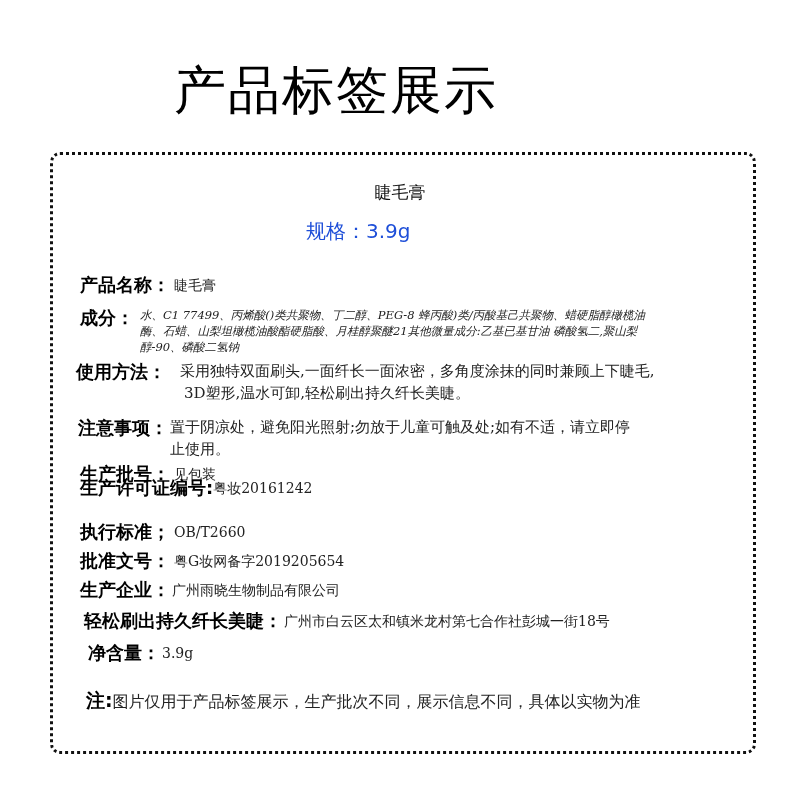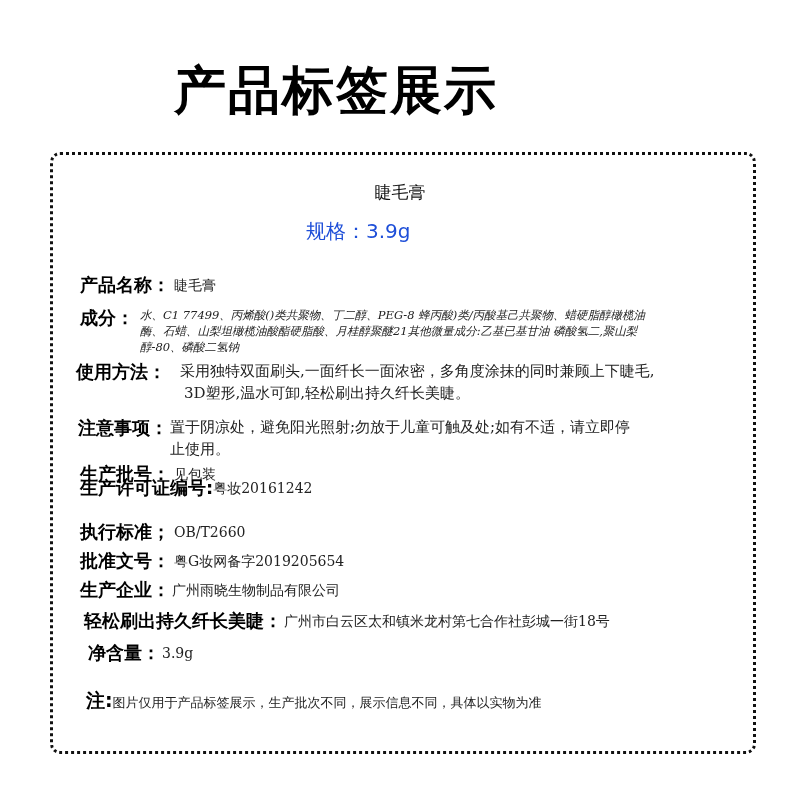--- a/index.html
+++ b/index.html
@@ -1,34 +1,34 @@
 <!DOCTYPE html>
 <html><head>
   <meta charset="utf-8">
   <style>
     html, body { margin: 0; padding: 0; background: #ffffff; }
     body { width: 800px; height: 800px; position: relative; overflow: hidden;
            font-family: "DejaVu Sans", "Liberation Sans", sans-serif; color: #111; }
     .page-title { position: absolute; left: 0; top: 58px; width: 672px; text-align: center;
-                  font-size: 52px; font-weight: bold; letter-spacing: 2px; color: #000; line-height: 64px; }
+                  font-size: 52px; font-weight: normal; letter-spacing: 2px; color: #000; line-height: 64px; }
     .label-box { position: absolute; left: 50px; top: 152px; width: 706px; height: 602px;
                  border: 3px dotted #111; border-radius: 10px; box-sizing: border-box; }
     .prod-name { position: absolute; left: 0; top: 180px; width: 800px; text-align: center;
                  font-size: 17px; color: #111; line-height: 24px; }
     .spec { position: absolute; left: 306px; top: 217px; font-size: 20px; color: #1d4ed8; line-height: 28px; }
     .row { position: absolute; left: 80px; display: flex; align-items: flex-start; }
     .lbl { font-weight: bold; font-size: 18px; color: #000; white-space: nowrap; line-height: 24px; }
     .val { font-family: "DejaVu Serif", "Liberation Serif", serif; font-size: 14px; color: #222;
            line-height: 24px; white-space: nowrap; }
     .val-wrap { font-family: "DejaVu Serif", "Liberation Serif", serif; color: #222; }
     .small { font-size: 11.5px; line-height: 16px; font-style: italic; }
     .mid { font-size: 15px; line-height: 22px; }
     .note { position: absolute; left: 86px; top: 688px; display: flex; align-items: baseline; }
     .note .lbl { font-size: 19px; }
-    .note .val { font-size: 13px; }
+    .note .val { font-size: 16px; }
   </style>
 </head>
 <body>
 
 <div class="page-title">产品标签展示</div>
 
 <div class="label-box"></div>
 
 <div class="prod-name">睫毛膏</div>
 <div class="spec">规格：3.9g</div>
@@ -36,21 +36,21 @@
 <div class="row" style="top:273px">
   <span class="lbl">产品名称：</span>
   <span class="val" style="margin-left:4px">睫毛膏</span>
 </div>
 
 <div class="row" style="top:306px">
   <span class="lbl" style="width:60px">成分：</span>
   <div class="val-wrap small" style="margin-left:0px;margin-top:1px">
     <div>水、C1 77499、丙烯酸()类共聚物、丁二醇、PEG-8 蜂丙酸)类/丙酸基己共聚物、蜡硬脂醇橄榄油</div>
     <div>酶、石蜡、山梨坦橄榄油酸酯硬脂酸、月桂醇聚醚21其他微量成分:乙基已基甘油 磷酸氢二,聚山梨</div>
-    <div>醇-80、磷酸二氢钠</div>
+    <div>醇-90、磷酸二氢钠</div>
   </div>
 </div>
 
 <div class="row" style="top:360px;left:76px">
   <span class="lbl">使用方法：</span>
   <div class="val-wrap mid" style="margin-left:14px">
     <div>采用独特双面刷头,一面纤长一面浓密，多角度涂抹的同时兼顾上下睫毛,</div>
     <div style="padding-left:4px">3D塑形,温水可卸,轻松刷出持久纤长美睫。</div>
   </div>
 </div>

